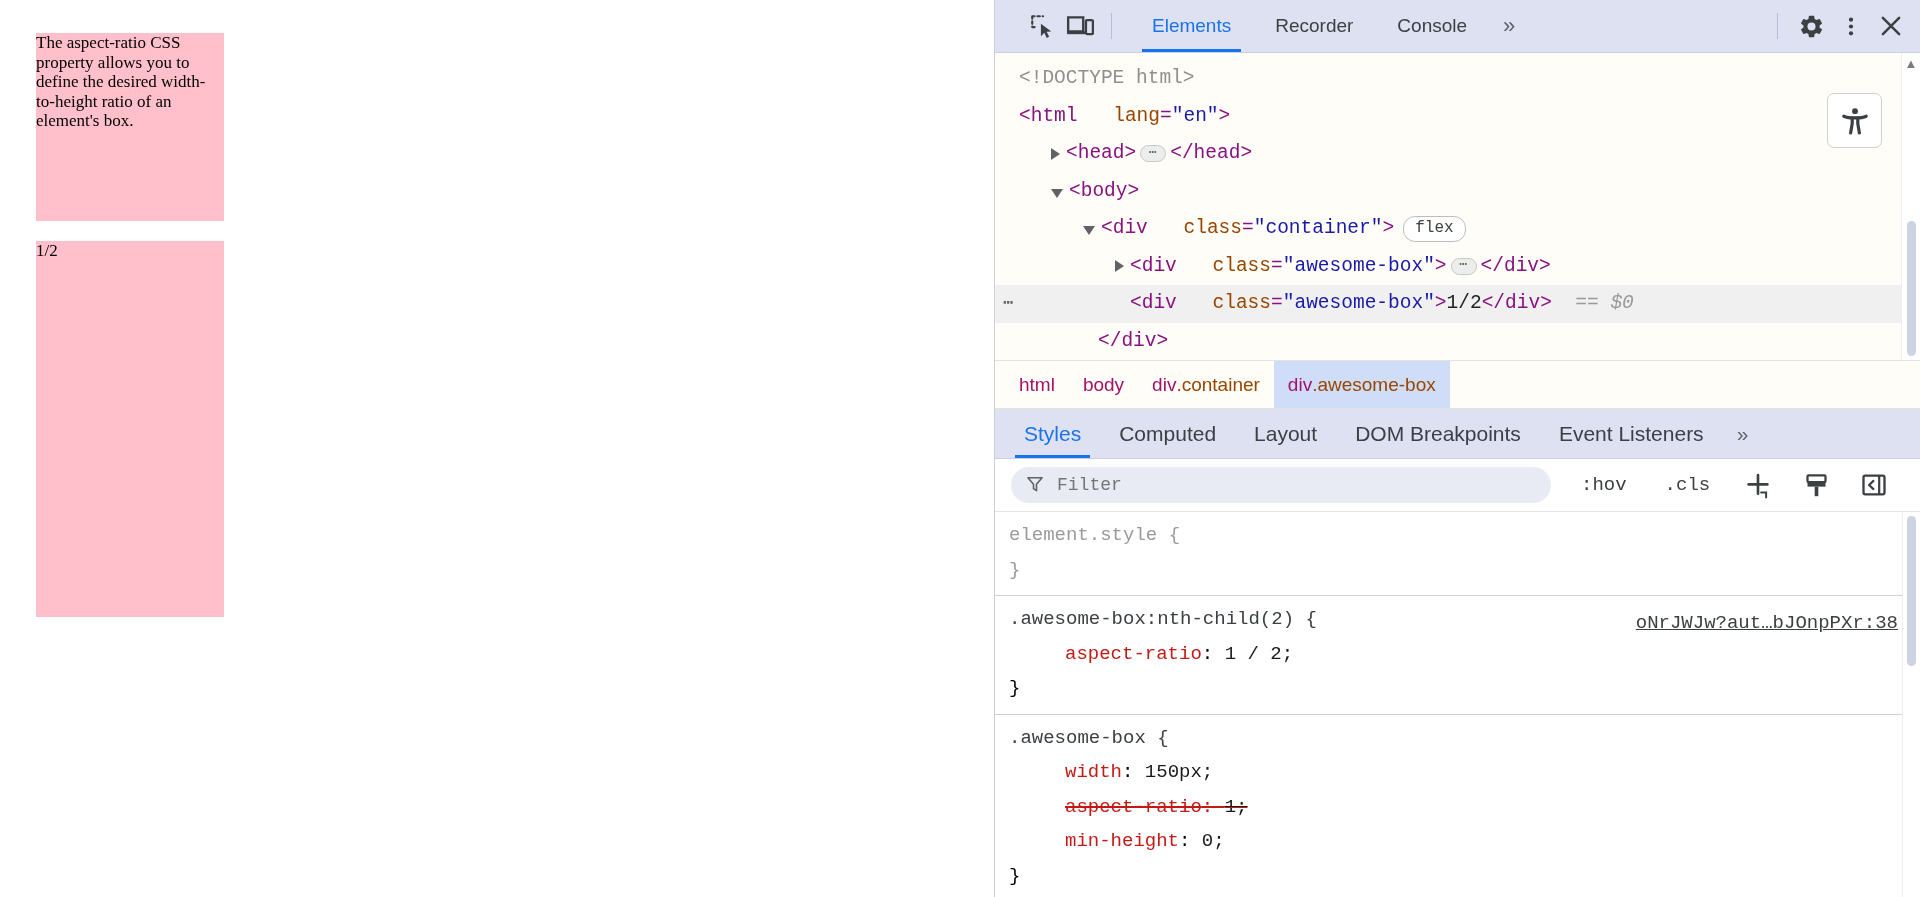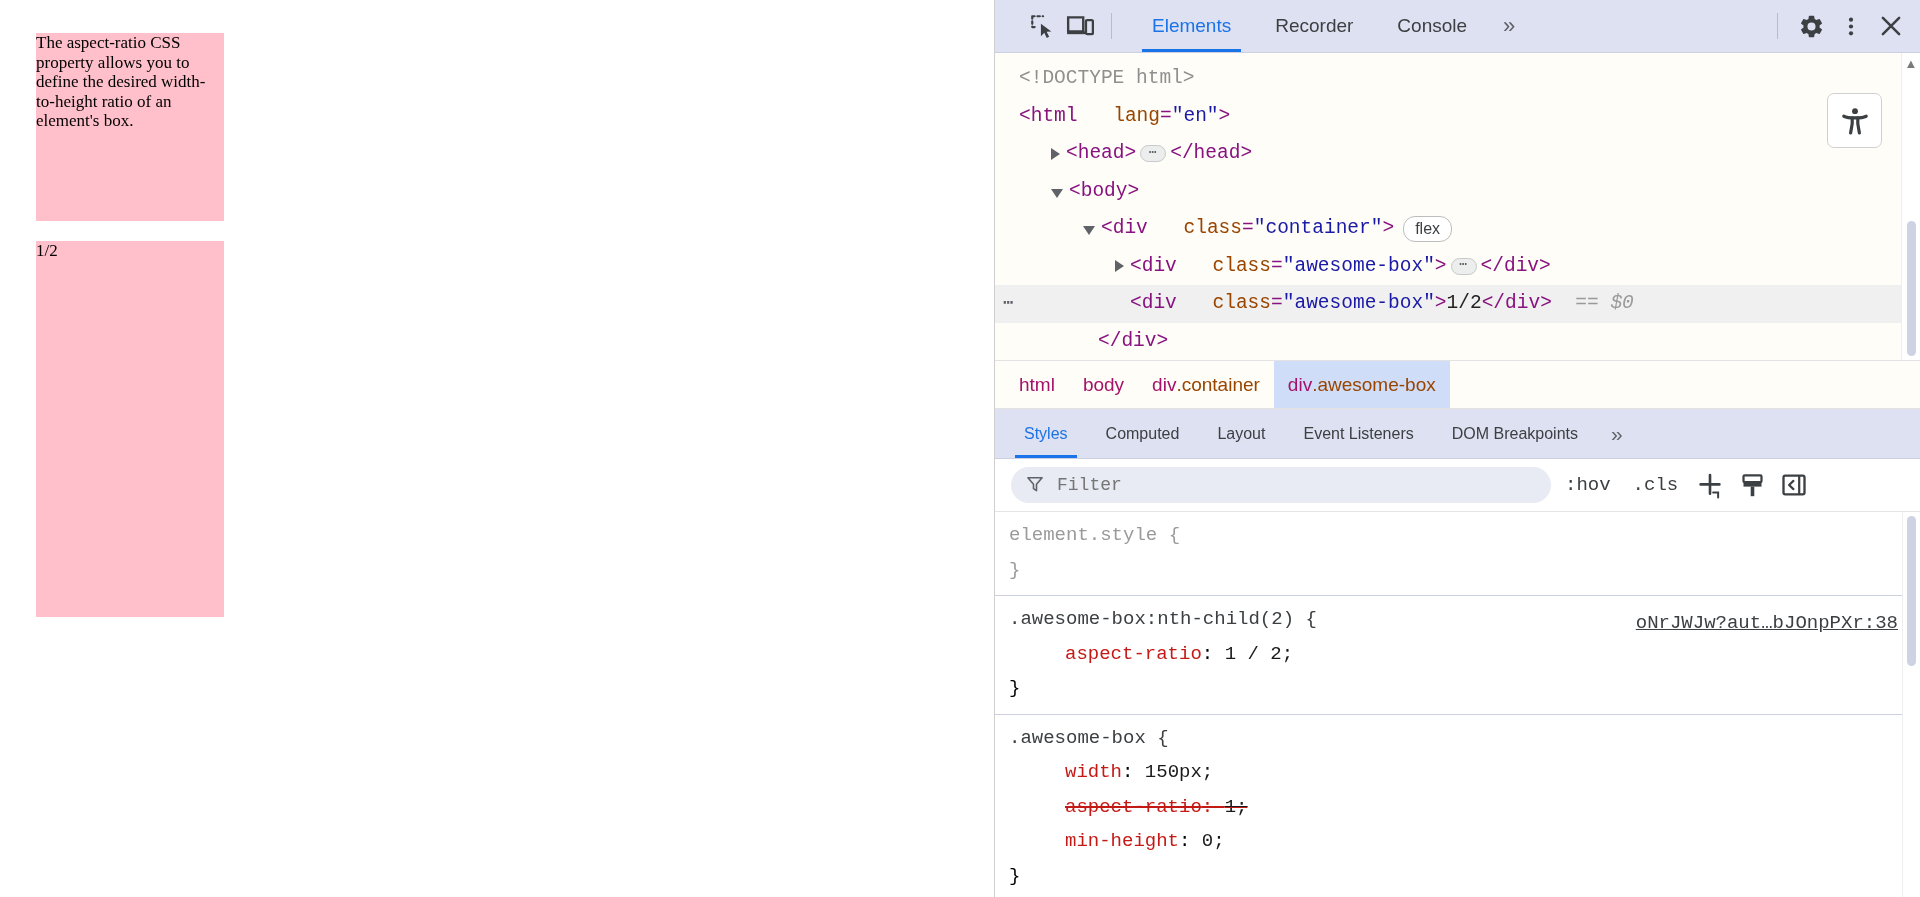--- a/index.html
+++ b/index.html
@@ -112,21 +112,21 @@
     width: 26px; height: 17px; border-radius: 9px;
     background: #eceded; border: 1px solid #c7c9cb;
     font-size: 13px; color: #5f6368; margin: 0 4px; letter-spacing: 1px;
     line-height: 1; padding-bottom: 3px;
   }
   .flex-badge {
     display: inline-flex; align-items: center; justify-content: center;
     height: 24px; padding: 12px 11px; border-radius: 12px;
     background: #fff; border: 1px solid #bdbdbd;
     font-size: 16px; color: #3c4043; margin-left: 9px;
-    font-family: Liberation Sans, sans-serif;
+    font-family: Liberation Mono, monospace;
   }
   .row-dots { position: absolute; left: 8px; color: #5f6368; letter-spacing: 2px; font-size: 18px; }
   .a11y-btn {
     position: absolute; right: 38px; top: 40px;
     width: 55px; height: 55px; border: 1px solid #d0d0d0; border-radius: 7px;
     background: #fff; display: flex; align-items: center; justify-content: center;
   }
   
   .dt-scroll { width: 19px; flex: none; background: #ffffff; border-left: 1px solid #eee;
                display: flex; flex-direction: column; align-items: center; justify-content: space-between;
@@ -146,33 +146,33 @@
   .crumb .cls { color: #994500; }
   .crumb.active { background: #cfddf8; }
 
   
   .styles-tabs {
     height: 50px; flex: 0 0 50px; display: flex; align-items: center;
     background: #dee1f1; padding-left: 10px; border-bottom: 1px solid #cdd0e3;
   }
   .stab {
     height: 100%; display: flex; align-items: center; padding: 0 19px;
-    font-size: 16px; color: #3c4043; cursor: pointer; position: relative; white-space: nowrap;
+    font-size: 21px; color: #3c4043; cursor: pointer; position: relative; white-space: nowrap;
   }
   .stab.active { color: #1a73e8; }
   .stab.active::after {
     content: ""; position: absolute; left: 10px; right: 10px; bottom: 0;
     height: 3px; background: #1a73e8;
   }
   .stab-chev { font-size: 21px; color: #5f6368; padding: 0 14px; cursor: pointer; }
 
   
   .filter-bar {
     height: 53px; flex: 0 0 53px; display: flex; align-items: center;
-    background: #ffffff; padding: 0 10px 0 16px; gap: 6px;
+    background: #ffffff; padding: 0 10px 0 16px; gap: 22px;
     border-bottom: 1px solid #e5e5e5;
   }
   .filter-input {
     flex: 1 1 auto; height: 36px; border-radius: 18px;
     background: #e8eaf4; border: none; outline: none;
     display: flex; align-items: center; padding: 0 14px; gap: 10px;
     max-width: 540px;
   }
   .filter-input input {
     border: none; background: transparent; outline: none;
@@ -347,24 +347,24 @@
       <div class="stab active">
         <span>Styles</span>
       </div>
       <div class="stab">
         <span>Computed</span>
       </div>
       <div class="stab">
         <span>Layout</span>
       </div>
       <div class="stab">
+        <span>DOM Breakpoints</span>
+      </div>
+      <div class="stab">
         <span>Event Listeners</span>
-      </div>
-      <div class="stab">
-        <span>DOM Breakpoints</span>
       </div>
       <div class="stab-chev">»</div>
     </div>
 
     <div class="filter-bar">
       <div class="filter-input">
         <span>
           <svg width="20" height="20" viewBox="0 0 24 24">
             <path d="M3.5 4.5 H20.5 L13.8 12.4 V20 L10.2 17.6 V12.4 Z" fill="none" stroke="#5f6368" stroke-width="1.9" stroke-linejoin="round"></path>
           </svg>

